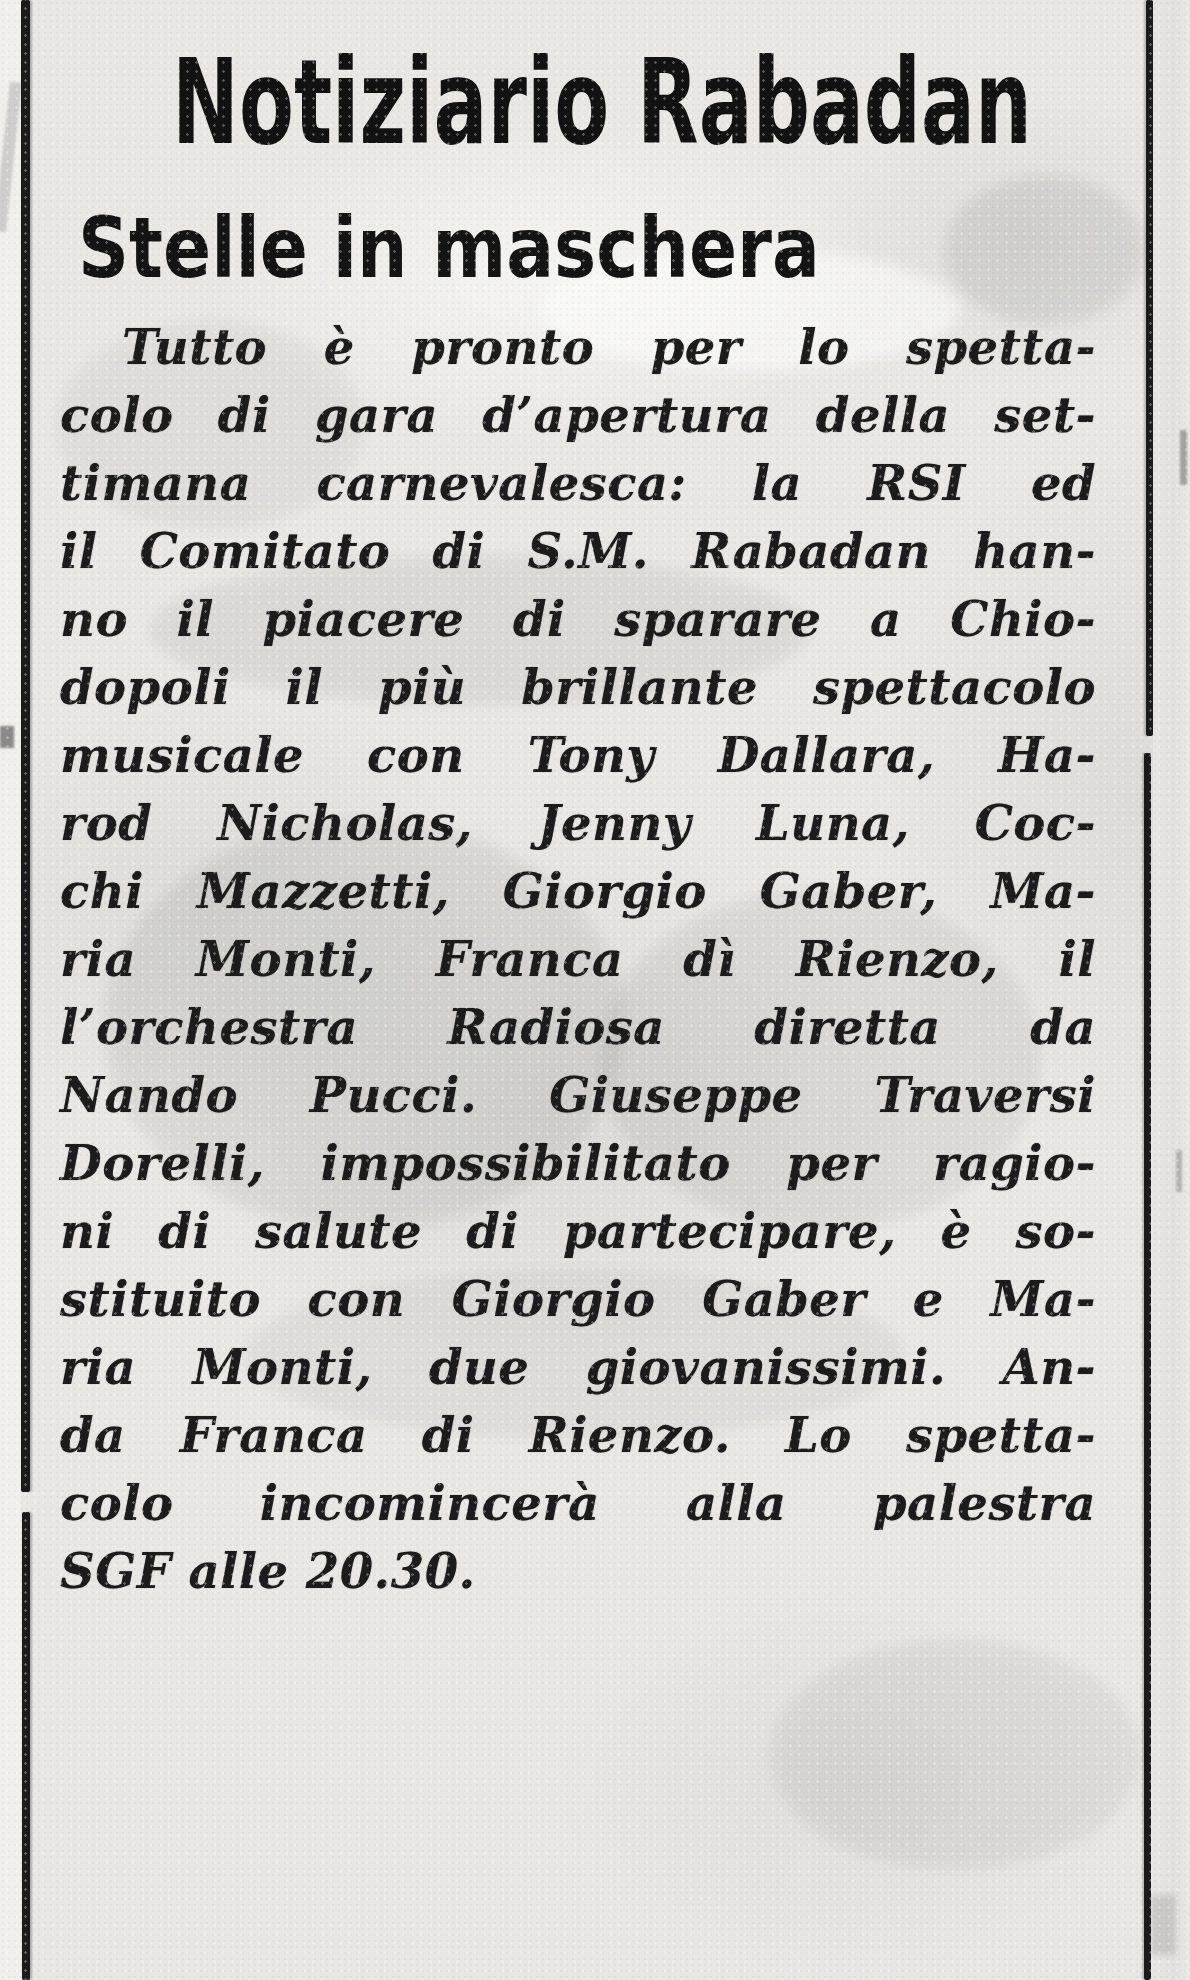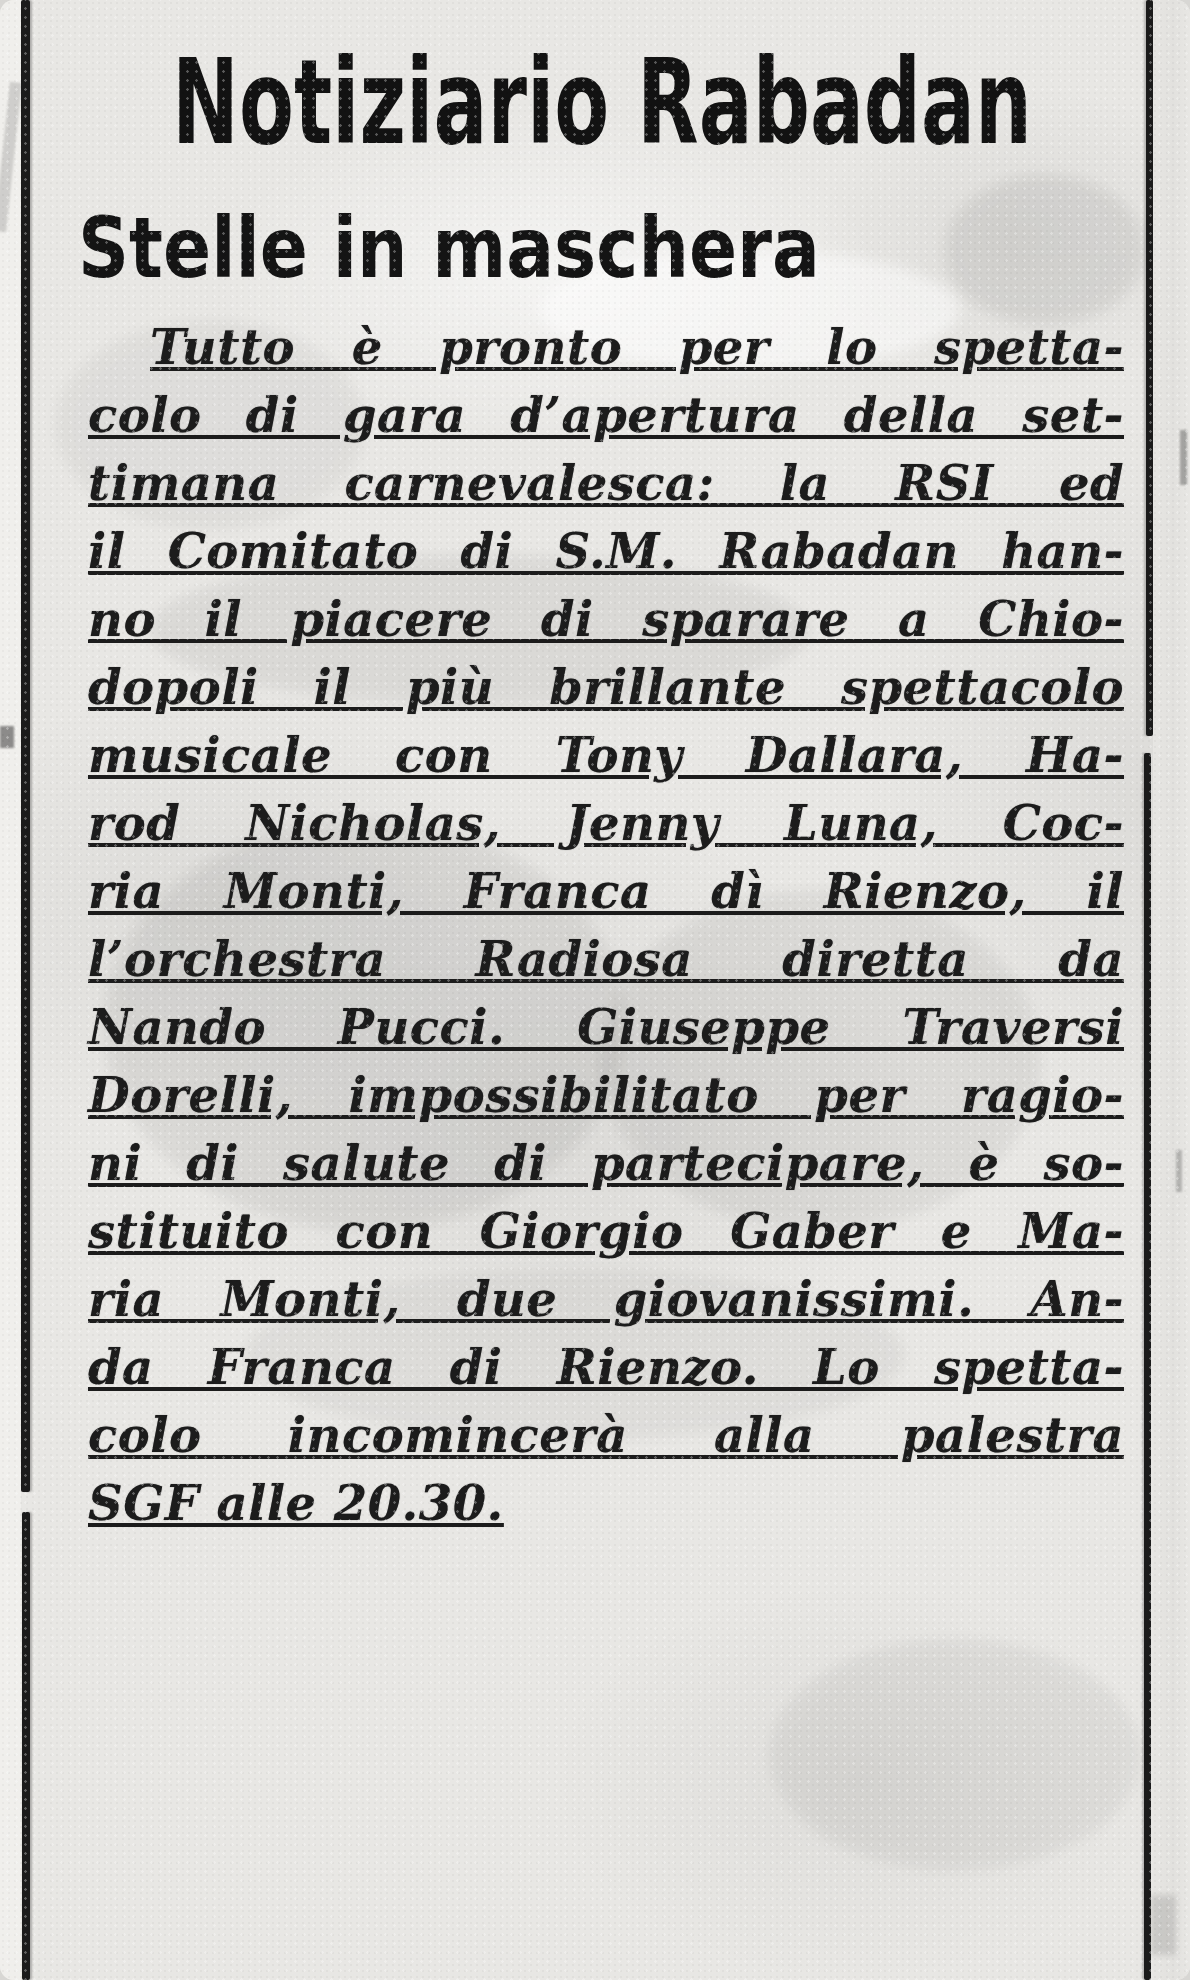--- a/index.html
+++ b/index.html
@@ -9,21 +9,20 @@
     position:relative;width:1190px;height:1980px;overflow:hidden;
     background-color:#e8e7e4;
     background-image:
       radial-gradient(ellipse 480px 240px at 46% 14%, rgba(255,255,255,.55), transparent 70%),
       radial-gradient(ellipse 420px 320px at 18% 46%, rgba(0,0,0,.055), transparent 72%),
       radial-gradient(ellipse 520px 420px at 46% 56%, rgba(0,0,0,.06), transparent 72%),
       radial-gradient(ellipse 300px 220px at 86% 12%, rgba(0,0,0,.05), transparent 70%),
       radial-gradient(ellipse 430px 280px at 72% 90%, rgba(0,0,0,.045), transparent 72%),
       radial-gradient(ellipse 380px 500px at 96% 40%, rgba(0,0,0,.05), transparent 75%);
     font-family:"DejaVu Serif", serif;
-    border-radius:14px;
   }
 
   
   .grain{
     position:absolute;inset:0;pointer-events:none;
     background-image:
       radial-gradient(rgba(0,0,0,.06) 1px, transparent 1.4px),
       radial-gradient(rgba(255,255,255,.55) 1px, transparent 1.5px);
     background-size:6px 6px, 9px 9px;
     background-position:0 0, 3px 4px;
@@ -51,26 +50,25 @@
     fill:#121212;font-size:118px;
   }
   .subtitle-svg{position:absolute;left:78px;top:195px;}
   .subtitle-svg text{
     font-family:"DejaVu Sans", sans-serif;font-weight:700;
     fill:#141414;font-size:84px;
   }
 
   
   .body-col{
-    position:absolute;left:88px;top:313px;width:1036px;
+    position:absolute;left:60px;top:313px;width:1036px;
     color:#1c1c1c;
     font:italic 700 48px/68px "DejaVu Serif", serif;
     letter-spacing:.5px;
     text-shadow:0 0 1px rgba(25,25,25,.55);
-    text-decoration:underline;
   }
   .line{height:68px;text-align:justify;text-align-last:justify;white-space:normal;}
   .line.first{padding-left:62px;}
   .line.last{text-align-last:left;}
 
   
   .smudge{position:absolute;border-radius:50%;pointer-events:none;filter:blur(7px);background:#000;}
   .sm1{left:150px;top:555px;width:660px;height:150px;opacity:.055;}
   .sm2{left:105px;top:820px;width:520px;height:410px;opacity:.055;}
   .sm3{left:600px;top:890px;width:440px;height:340px;opacity:.05;}
@@ -123,20 +121,21 @@
 
   <div class="body-col">
     <div class="line first">Tutto è pronto per lo spetta-</div>
     <div class="line">colo di gara d’apertura della set-</div>
     <div class="line">timana carnevalesca: la RSI ed</div>
     <div class="line">il Comitato di S.M. Rabadan han-</div>
     <div class="line">no il piacere di sparare a Chio-</div>
     <div class="line">dopoli il più brillante spettacolo</div>
     <div class="line">musicale con Tony Dallara, Ha-</div>
     <div class="line">rod Nicholas, Jenny Luna, Coc-</div>
+    <div class="line">chi Mazzetti, Giorgio Gaber, Ma-</div>
     <div class="line">ria Monti, Franca dì Rienzo, il</div>
     <div class="line">l’orchestra Radiosa diretta da</div>
     <div class="line">Nando Pucci. Giuseppe Traversi</div>
     <div class="line">Dorelli, impossibilitato per ragio-</div>
     <div class="line">ni di salute di partecipare, è so-</div>
     <div class="line">stituito con Giorgio Gaber e Ma-</div>
     <div class="line">ria Monti, due giovanissimi. An-</div>
     <div class="line">da Franca di Rienzo. Lo spetta-</div>
     <div class="line">colo incomincerà alla palestra</div>
     <div class="line last">SGF alle 20.30.</div>

